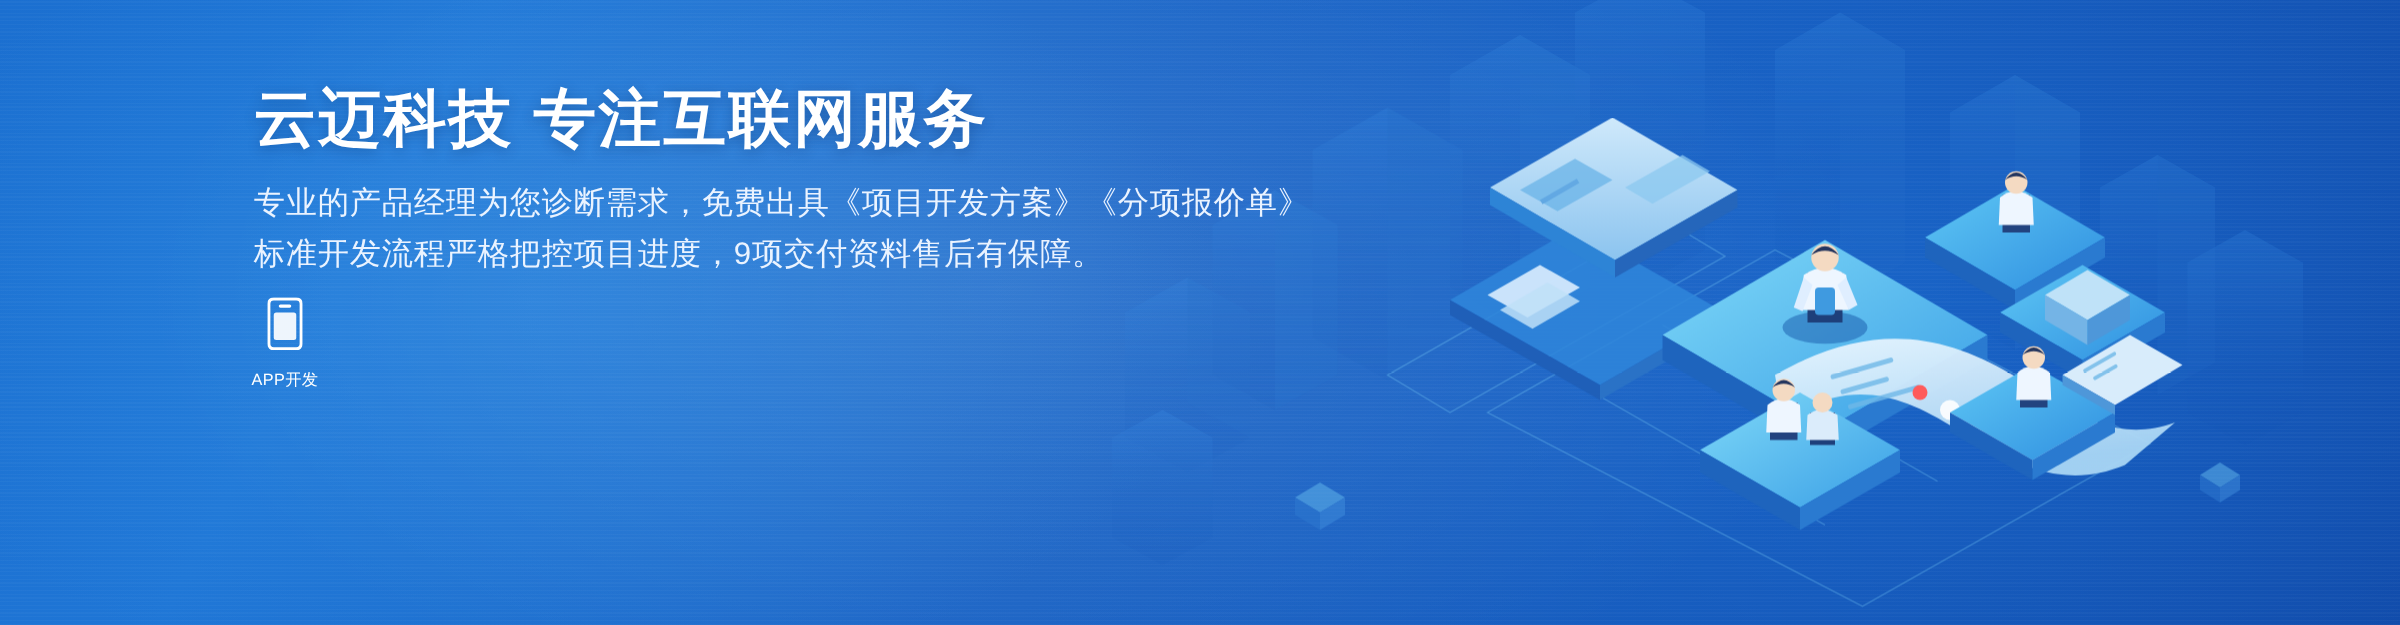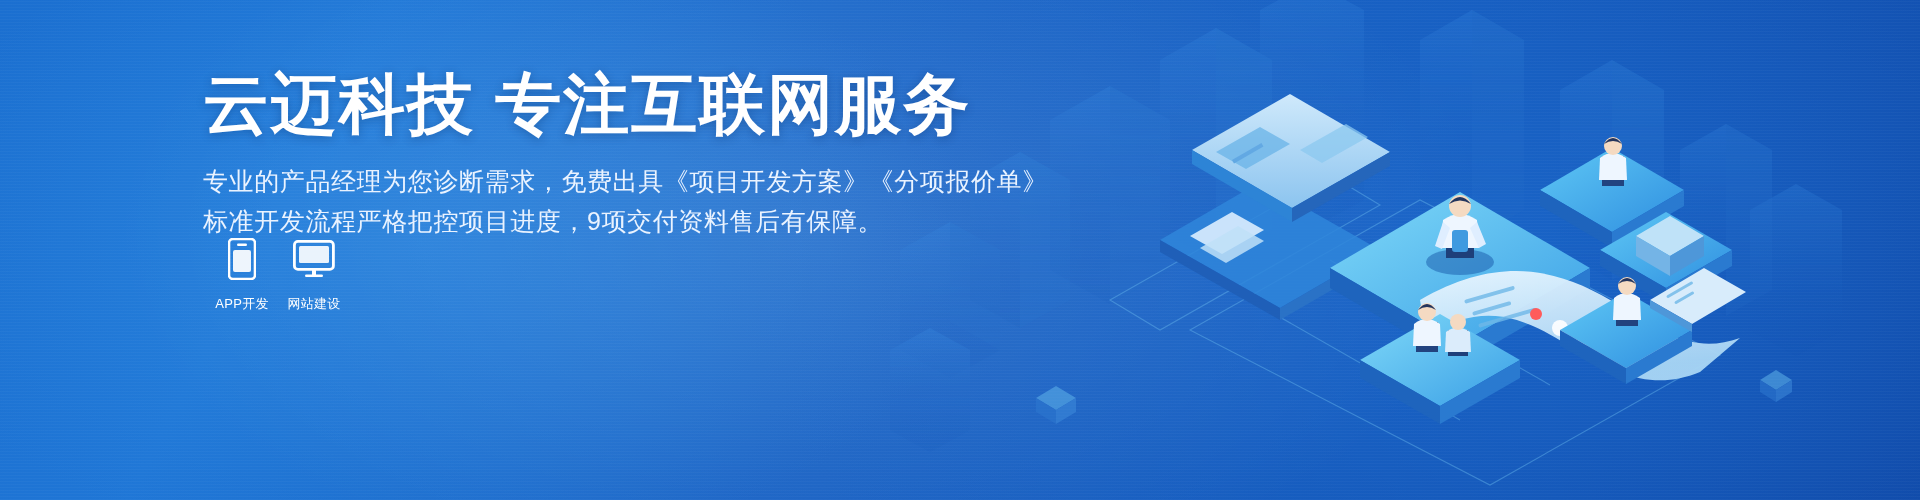--- a/index.html
+++ b/index.html
@@ -36,21 +36,21 @@
 
   
   .copy {
     position:absolute;
     left:203px;
     top:66px;
     width:700px;
     z-index:6;
   }
   .headline {
-    font-size:66px;
+    font-size:50px;
     line-height:1.16;
     font-weight:bold;
     color:#ffffff;
     letter-spacing:2px;
     text-shadow:0 2px 10px rgba(5,40,95,0.32);
     white-space:nowrap;
   }
   .subline {
     margin-top:18px;
     font-size:25px;
@@ -58,21 +58,21 @@
     color:#eaf3ff;
     letter-spacing:0.6px;
     font-weight:normal;
     white-space:nowrap;
   }
   .subline div { white-space:nowrap; }
 
   
   .services {
     position:absolute;
-    left:206px;
+    left:192px;
     top:236px;
     display:flex;
     align-items:flex-start;
     gap:0px;
     z-index:6;
   }
   .svc {
     width:72px;
     display:flex;
     flex-direction:column;
@@ -292,27 +292,16 @@
           <rect x="1" y="1" width="26" height="40" rx="4" fill="none" stroke="#ffffff" stroke-width="2.6"></rect>
           <rect x="9" y="5.5" width="10" height="2.6" rx="1.3" fill="#ffffff"></rect>
           <rect x="5" y="12" width="18" height="22" rx="2" fill="#ffffff" opacity="0.92"></rect>
         </svg>
       </span>
       <span class="svc-label">APP开发</span>
     </div>
 
 
 
-    <div class="svc">
-      <span class="svc-ico">
-        <svg width="42" height="38" viewBox="0 0 42 38">
-          <rect x="1.4" y="1.4" width="39" height="28" rx="3.5" fill="none" stroke="#ffffff" stroke-width="2.8"></rect>
-          <rect x="6" y="6" width="30" height="17" rx="1.5" fill="#ffffff" opacity="0.9"></rect>
-          <rect x="19" y="30" width="4" height="5" fill="#ffffff"></rect>
-          <rect x="12" y="34.5" width="18" height="2.6" rx="1.3" fill="#ffffff"></rect>
-        </svg>
-      </span>
-      <span class="svc-label">网站建设</span>
-    </div>
 
 
   </div>
 </div>
 
 </body></html>

